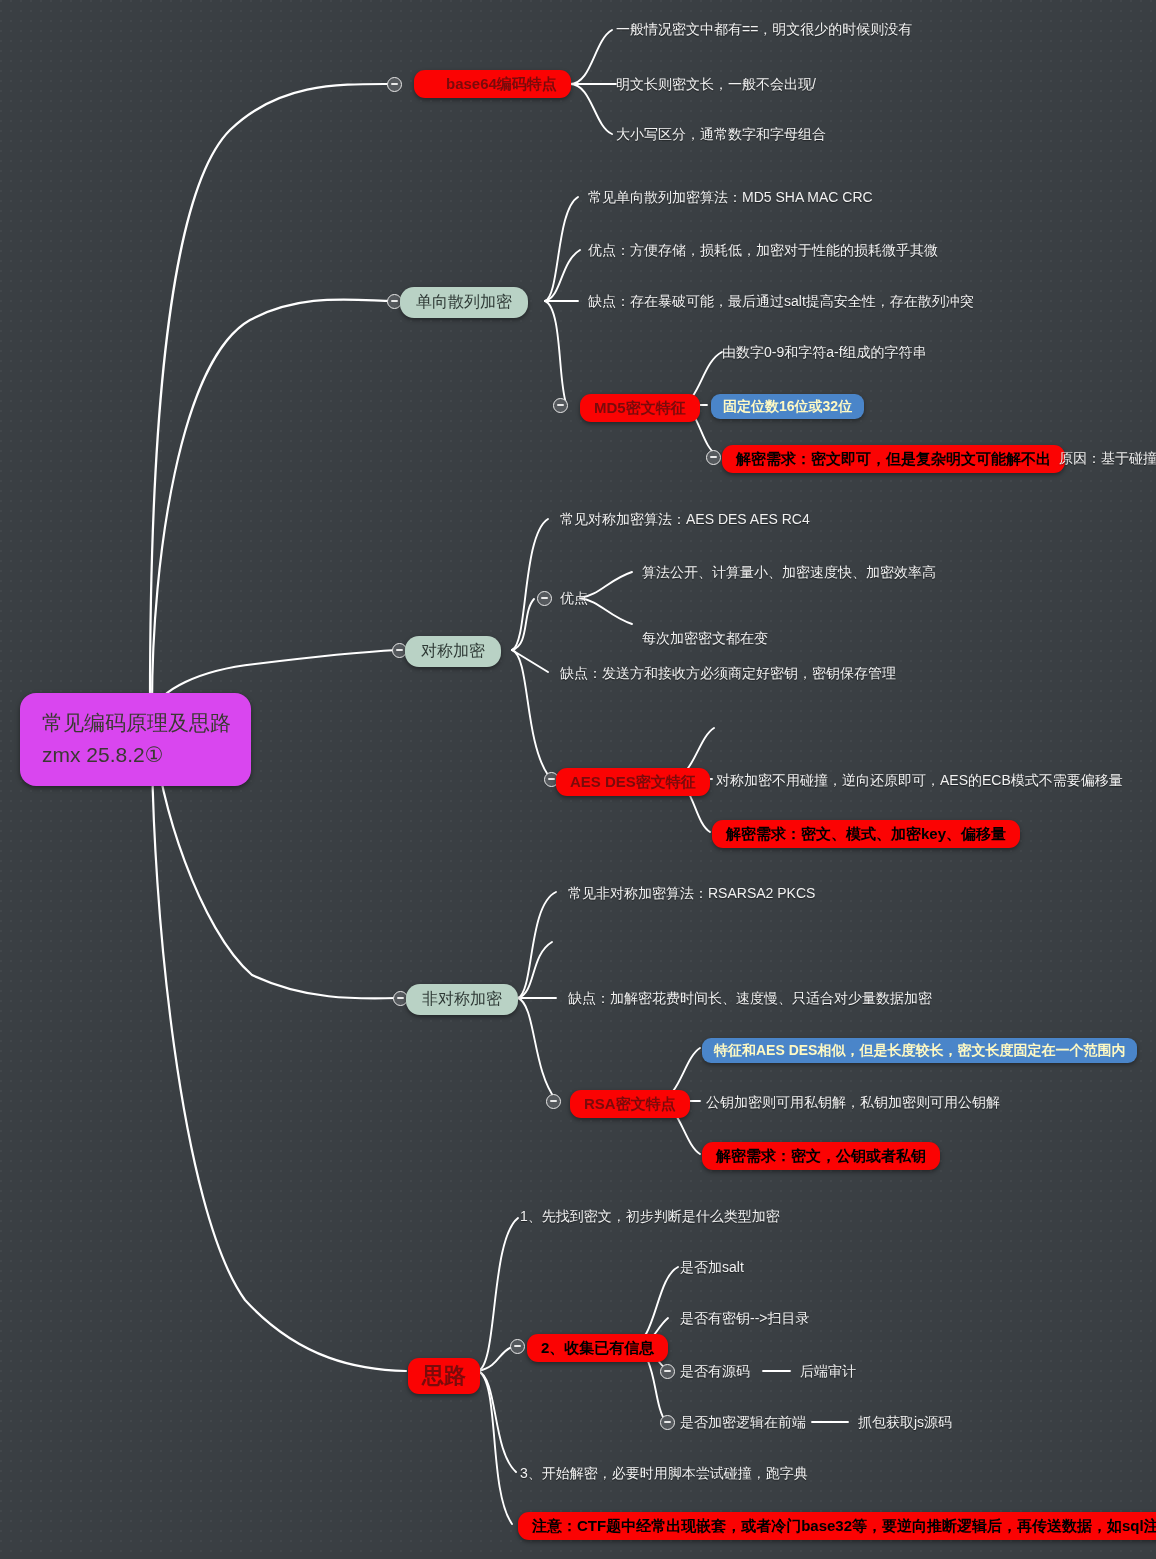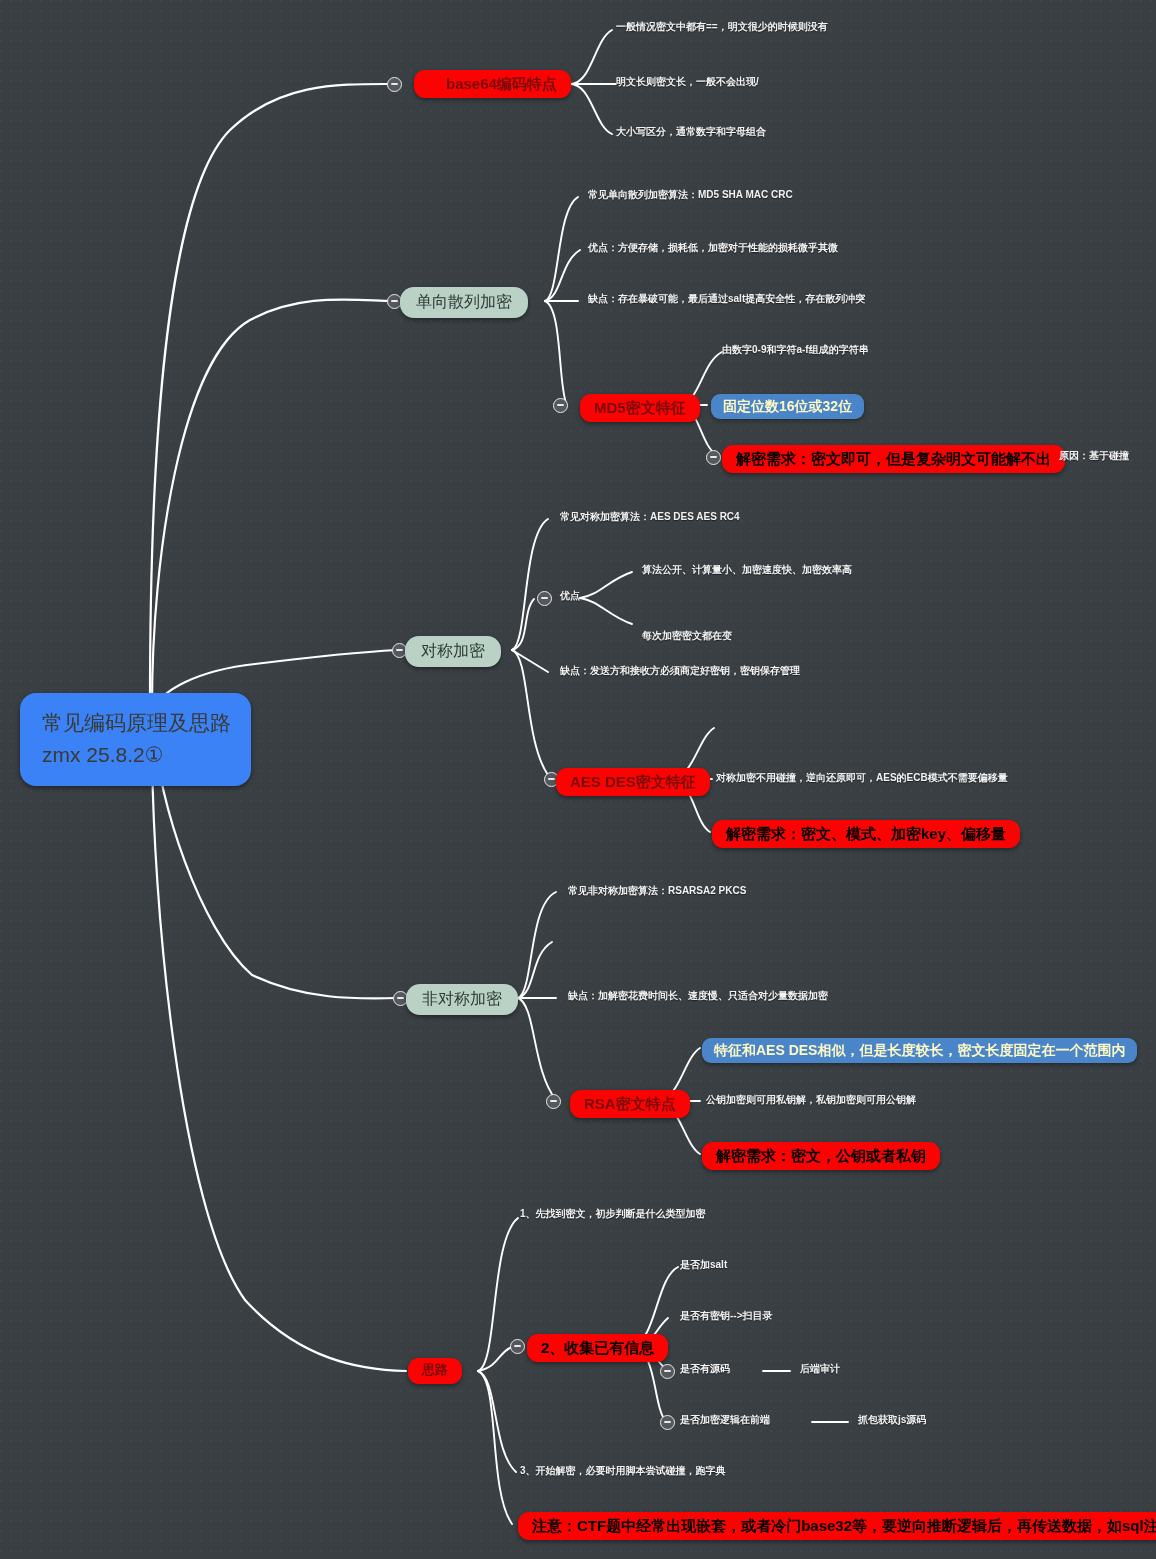--- a/index.html
+++ b/index.html
@@ -42,21 +42,21 @@
 
   .node {
     position: absolute;
     white-space: nowrap;
     box-sizing: border-box;
     line-height: 1.15;
   }
 
   
   .node.root {
-    background: #3b82f6;
+    background: #d946ef;
     color: #3a3a32;
     border-radius: 16px;
     padding: 14px 20px 16px 22px;
     font-size: 21px;
     line-height: 1.5;
     box-shadow: 0 2px 5px rgba(0,0,0,0.45);
   }
   .node.root .l2 { display:block; }
 
   
@@ -77,39 +77,39 @@
     padding: 5px 14px 6px 14px;
     font-size: 15px;
     font-weight: bold;
     box-shadow: 0 2px 4px rgba(0,0,0,0.4);
   }
   .node.red.white {
     color: #000000;
     font-weight: bold;
   }
   .node.red.big {
-    font-size: 13px;
+    font-size: 22px;
   }
 
   
   .node.blue {
     background: #4a85c9;
     color: #fef9c3;
     border-radius: 9px;
     padding: 4px 12px 5px 12px;
     font-size: 14px;
     font-weight: bold;
     box-shadow: 0 2px 4px rgba(0,0,0,0.35);
   }
 
   
   .node.plain {
     color: #f2f2f2;
-    font-size: 10px;
-    font-weight: bold;
+    font-size: 14px;
+    font-weight: normal;
     text-shadow: 0 1px 1px rgba(0,0,0,0.5);
   }
 
   
   .toggle {
     position: absolute;
     width: 15px;
     height: 15px;
     border-radius: 50%;
     background: #55595d;

